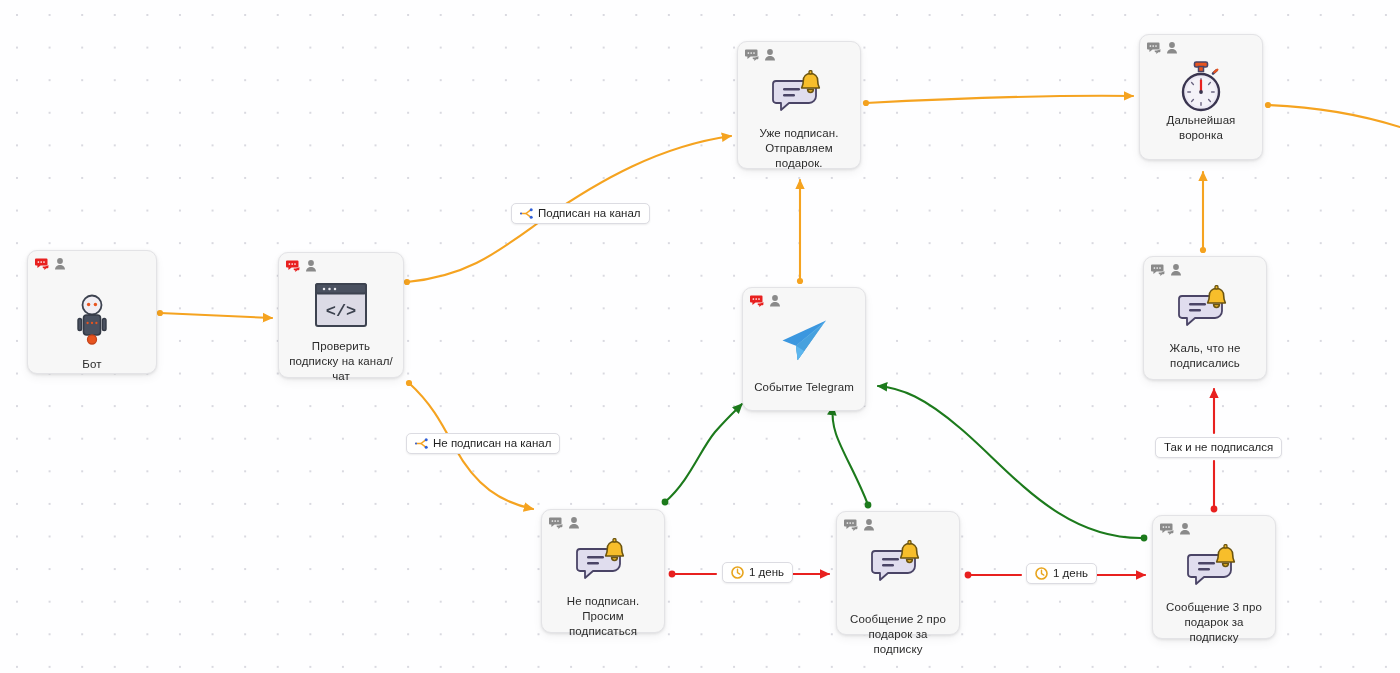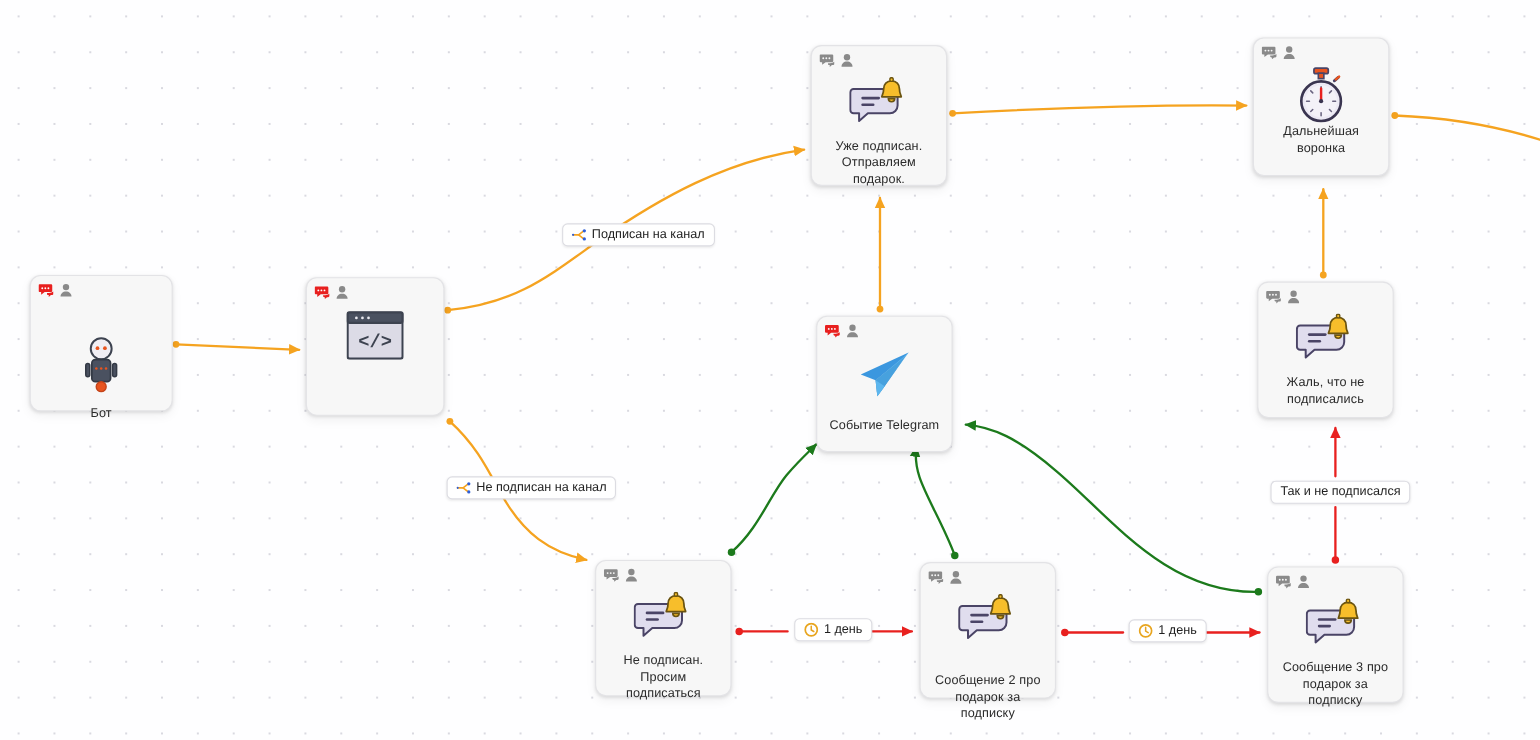--- a/index.html
+++ b/index.html
@@ -149,21 +149,21 @@
       </g>
 
       <g>
         <path d="M1214,509 L1214,461" stroke="#E8201F"></path>
         <path d="M1214,433 L1214,389" stroke="#E8201F" marker-end="url(#ar-rd)"></path>
         <circle cx="1214" cy="509" r="3.4" fill="#E8201F" stroke="none"></circle>
       </g>
     </g>
   </svg>
 
-  <div class="node" style="left:27px;top:250px;width:130px;height:124px;padding-top:54px;">
+  <div class="node" style="left:27px;top:250px;width:130px;height:124px;padding-top:42px;">
     <div class="node-badges">
       <svg width="15" height="14" viewBox="0 0 15 14">
         <path d="M1 1.5h10.5a1 1 0 011 1v5a1 1 0 01-1 1H5.6L2.4 10.9V8.5H1a1 1 0 01-1-1v-5a1 1 0 011-1z" fill="#E8201F"></path>
         <circle cx="3.4" cy="5" r=".85" fill="#fff"></circle>
           <circle cx="6.2" cy="5" r=".85" fill="#fff"></circle>
           <circle cx="9" cy="5" r=".85" fill="#fff"></circle>
         <path d="M9.5 9.4c1.6 0 3-.5 3.9-1.3v2.1c0 .6-.5 1-1.1 1h-1l-2 1.7v-1.7h-.6c-.5 0-1-.4-1-1V9.4z" fill="#E8201F"></path>
       </svg>
       <svg width="12" height="14" viewBox="0 0 12 14">
         <circle cx="6" cy="4" r="2.9" fill="#8a8a8a"></circle>
@@ -204,20 +204,21 @@
     <div class="node-art">
       <svg width="52" height="44" viewBox="0 0 52 44">
         <rect x="1" y="1" width="50" height="42" rx="2" fill="#dcdbe6" stroke="#3d4350" stroke-width="2"></rect>
         <rect x="1" y="1" width="50" height="9.5" rx="2" fill="#4a5160" stroke="#3d4350" stroke-width="2"></rect>
         <circle cx="9" cy="6" r="1.25" fill="#e9e9ef"></circle>
           <circle cx="14.5" cy="6" r="1.25" fill="#e9e9ef"></circle>
           <circle cx="20" cy="6" r="1.25" fill="#e9e9ef"></circle>
         <text x="26" y="32.5" font-family="'Liberation Mono',monospace" font-size="17" font-weight="bold" fill="#3d4350" text-anchor="middle">&lt;/&gt;</text>
       </svg>
     </div>
+    <div class="node-label" style="margin-top:12px;">Проверить подписку на канал/чат</div>
   </div>
 
   <div class="node" style="left:737px;top:41px;width:124px;height:128px;padding-top:28px;">
     <div class="node-badges">
       <svg width="15" height="14" viewBox="0 0 15 14">
         <path d="M1 1.5h10.5a1 1 0 011 1v5a1 1 0 01-1 1H5.6L2.4 10.9V8.5H1a1 1 0 01-1-1v-5a1 1 0 011-1z" fill="#8a8a8a"></path>
         <circle cx="3.4" cy="5" r=".85" fill="#f7f7f7"></circle>
           <circle cx="6.2" cy="5" r=".85" fill="#f7f7f7"></circle>
           <circle cx="9" cy="5" r=".85" fill="#f7f7f7"></circle>
         <path d="M9.5 9.4c1.6 0 3-.5 3.9-1.3v2.1c0 .6-.5 1-1.1 1h-1l-2 1.7v-1.7h-.6c-.5 0-1-.4-1-1V9.4z" fill="#8a8a8a"></path>

